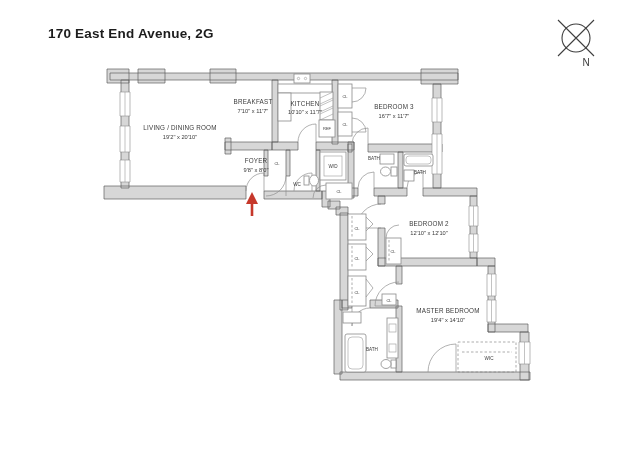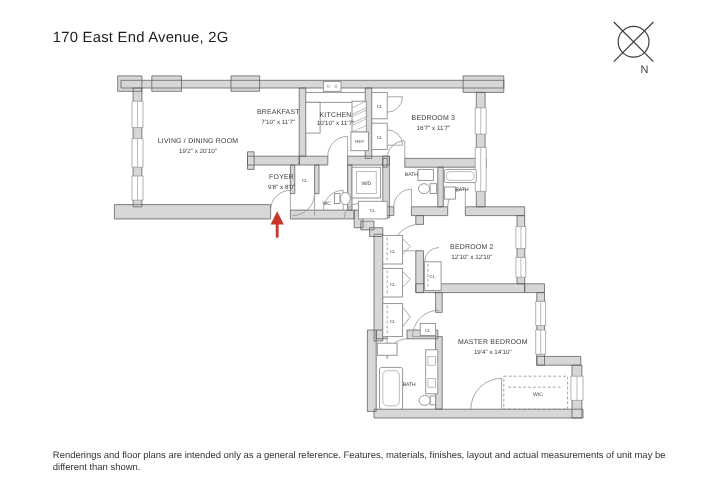--- a/index.html
+++ b/index.html
@@ -1,18 +1,18 @@
 <!DOCTYPE html>
 <html><head>
 <meta charset="utf-8">
 <style>
   html,body{margin:0;padding:0;background:#ffffff;}
   #stage{position:relative;width:640px;height:452px;background:#fff;overflow:hidden;
          font-family:"Liberation Sans", sans-serif;}
-  #title{position:absolute;left:48px;top:26px;font-size:13.5px;font-weight:normal;color:#1c1c1c;letter-spacing:.2px;}
+  #title{position:absolute;left:48px;top:26px;font-size:13.5px;font-weight:bold;color:#1c1c1c;letter-spacing:.2px;}
   #footer{position:absolute;left:48px;top:408px;width:566px;font-size:8.6px;line-height:11px;color:#333;}
   svg text{font-family:"Liberation Sans", sans-serif;fill:#3a3a3a;}
   .room-name{font-size:6.3px;letter-spacing:.2px;}
   .room-dims{font-size:5.7px;}
   .sm{font-size:4.6px;}
   .xs{font-size:4.0px;}
   .wall{fill:#d7d7d7;stroke:#5e5e5e;stroke-width:.7;}
   .win{fill:#ffffff;stroke:#8a8a8a;stroke-width:.6;}
   .door{fill:none;stroke:#8f8f8f;stroke-width:.7;}
   .fix{fill:#ffffff;stroke:#8a8a8a;stroke-width:.8;}
@@ -211,18 +211,14 @@
       <text class="xs" x="357" y="230">CL</text>
       <text class="xs" x="357" y="260">CL</text>
       <text class="xs" x="357" y="294">CL</text>
       <text class="xs" x="393" y="253">CL</text>
       <text class="xs" x="389" y="302">CL</text>
       <text class="sm" x="372" y="351">BATH</text>
       <text class="sm" x="489" y="360">WIC</text>
     </g>
   </svg>
 
-  <div id="footer">
-    <span>Renderings and floor plans are intended only as a general reference. Features, materials, finishes, layout and actual measurements of unit may be</span><br>
-    <span>different than shown.</span>
-  </div>
 
 </div>
 
 </body></html>

